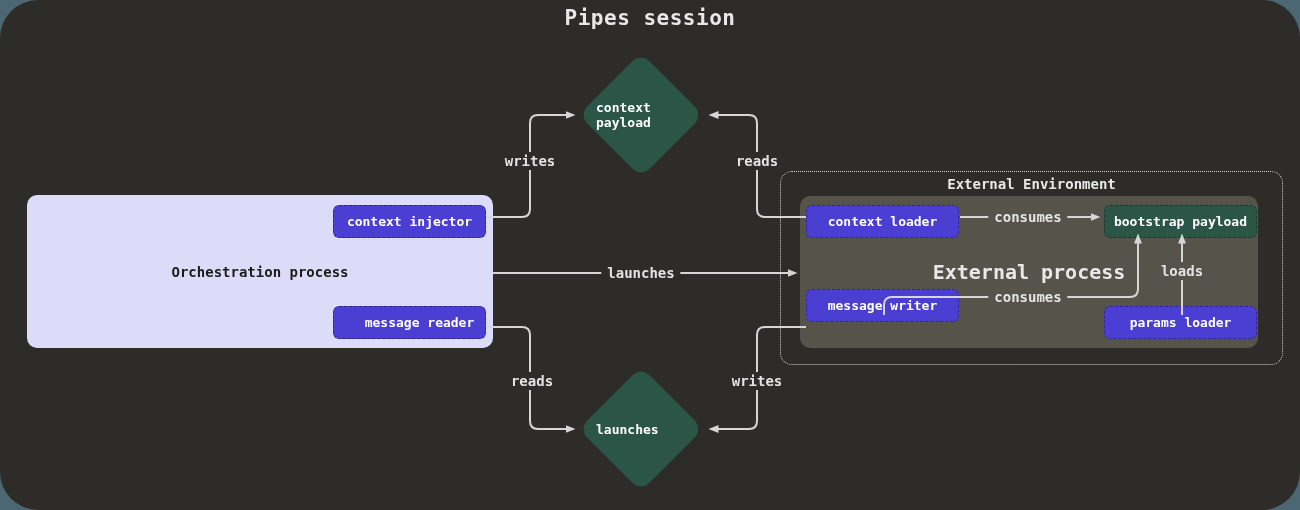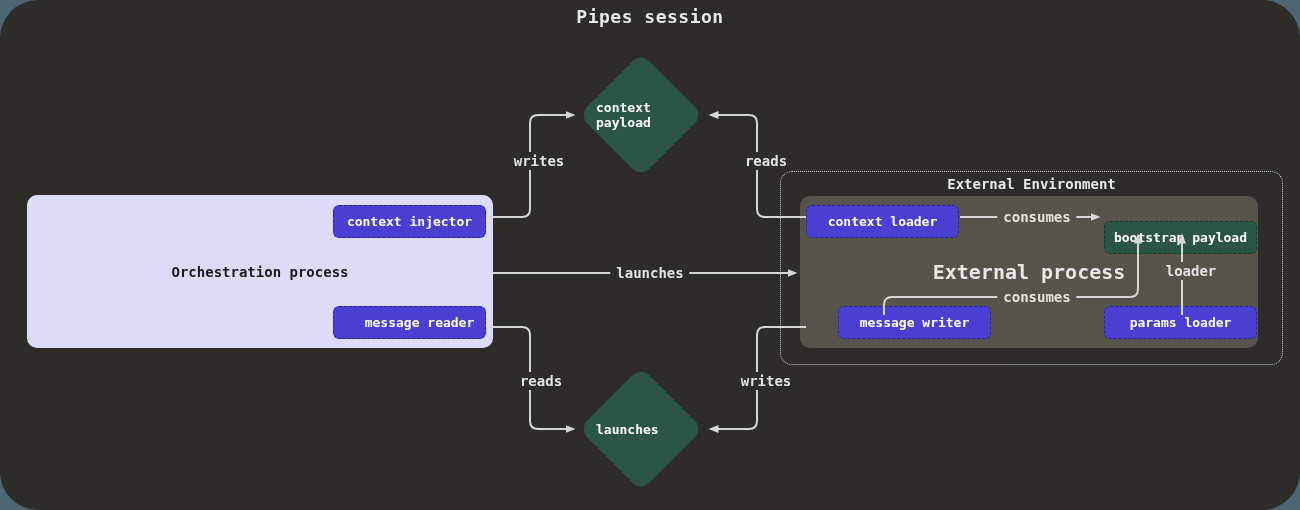--- a/index.html
+++ b/index.html
@@ -6,51 +6,51 @@
     --page-bg:#4d6673; --canvas-bg:#2d2c29; --node-purple:#4b3ed2; --node-teal:#2b5547;
     --orchestration-bg:#dcdcf8; --process-bg:#56534a; --edge-line:#d6d6d6;
     --text-light:#e8e8e8; --text-dark:#1c1c1c; --dotted-border:#cfcfcf;
   }
   *{margin:0;padding:0;box-sizing:border-box;}
   html,body{width:1300px;height:510px;overflow:hidden;}
   body{background:var(--page-bg);font-family:"DejaVu Sans Mono","Liberation Mono",monospace;}
   .stage{position:relative;width:1300px;height:510px;}
   .canvas{position:absolute;inset:0;background:var(--canvas-bg);border-radius:38px;}
   .diagram-title{position:absolute;top:6px;left:0;width:1300px;text-align:center;
-    color:var(--text-light);font-size:18px;font-weight:600;letter-spacing:.5px;z-index:4;}
+    color:var(--text-light);font-size:21px;font-weight:600;letter-spacing:.5px;z-index:4;}
   
   .orch-box{position:absolute;left:27px;top:195px;width:466px;height:153px;
     background:var(--orchestration-bg);border-radius:10px;z-index:1;}
   .orch-label{position:absolute;top:50%;left:50%;transform:translate(-50%,-50%);
     color:var(--text-dark);font-size:14px;font-weight:700;white-space:nowrap;}
   .env-box{position:absolute;left:780px;top:171px;width:503px;height:194px;
     border:1.5px dotted var(--dotted-border);border-radius:12px;z-index:1;}
   .env-title{position:absolute;top:4px;left:0;width:100%;text-align:center;
     color:var(--text-light);font-size:14px;font-weight:700;}
   .process-box{position:absolute;left:800px;top:196px;width:458px;height:152px;
     background:var(--process-bg);border-radius:10px;z-index:1;}
   .process-label{position:absolute;top:50%;left:50%;transform:translate(-50%,-50%);
     color:var(--text-light);font-size:20px;font-weight:700;white-space:nowrap;}
   
   .chip{position:absolute;width:153px;height:33px;border-radius:6px;z-index:2;
     display:flex;align-items:center;justify-content:center;
     color:#fff;font-size:13px;font-weight:700;white-space:nowrap;
     border:1px dashed rgba(0,0,0,.35);}
   .chip.purple{background:var(--node-purple);}
-  .chip.teal{background:var(--node-teal);margin-top:16px;}
+  .chip.teal{background:var(--node-teal);}
   
   .diamond{position:absolute;width:88px;height:88px;background:var(--node-teal);
     transform:rotate(45deg);border-radius:12px;z-index:1;}
   .diamond-label{position:absolute;z-index:2;color:#fff;font-size:13px;font-weight:700;
     text-align:left;line-height:15px;transform:translate(-50%,-50%);width:90px;}
   
   .edges{position:absolute;inset:0;z-index:3;pointer-events:none;}
   .edge-label{position:absolute;z-index:4;transform:translate(-50%,-50%);
     background:var(--canvas-bg);color:#e3e3e3;font-size:14px;font-weight:600;
-    padding:1px 6px;white-space:nowrap;margin-left:9px;}
+    padding:1px 6px;white-space:nowrap;}
   .edge-label.in-process{background:var(--process-bg);}
 </style>
 </head>
 <body>
 
 <div class="stage">
   <div class="canvas"></div>
 
   <div class="diagram-title">Pipes session</div>
 
@@ -60,21 +60,21 @@
     <div class="chip purple" style="right:7px;bottom:9px;padding-left:20px;">message reader</div>
   </div>
 
   <div class="env-box">
     <div class="env-title">External Environment</div>
   </div>
   <div class="process-box">
     <div class="process-label">External process</div>
     <div class="chip purple" style="left:6px;top:9px;">context loader</div>
     <div class="chip teal" style="left:304px;top:9px;">bootstrap payload</div>
-    <div class="chip purple" style="left:6px;bottom:9px;margin-left:32px;">message writer</div>
+    <div class="chip purple" style="left:6px;bottom:26px;">message writer</div>
     <div class="chip purple" style="left:304px;bottom:9px;">params loader</div>
   </div>
 
   <div class="diamond" style="left:597px;top:71px;"></div>
   <div class="diamond-label" style="left:641px;top:115px;">context payload</div>
 
   <div class="diamond" style="left:597px;top:385px;"></div>
   <div class="diamond-label" style="left:641px;top:429px;">launches</div>
 
   <svg class="edges" width="1300" height="510" viewBox="0 0 1300 510">
@@ -95,14 +95,14 @@
     </g>
   </svg>
 
   <div class="edge-label" style="left:530px;top:161px;">writes</div>
   <div class="edge-label" style="left:757px;top:161px;">reads</div>
   <div class="edge-label" style="left:641px;top:273px;">launches</div>
   <div class="edge-label" style="left:532px;top:381px;">reads</div>
   <div class="edge-label" style="left:757px;top:381px;">writes</div>
   <div class="edge-label in-process" style="left:1028px;top:217px;">consumes</div>
   <div class="edge-label in-process" style="left:1028px;top:297px;">consumes</div>
-  <div class="edge-label in-process" style="left:1182px;top:271px;">loader</div>
+  <div class="edge-label in-process" style="left:1182px;top:271px;">loads</div>
 </div>
 
 </body></html>

